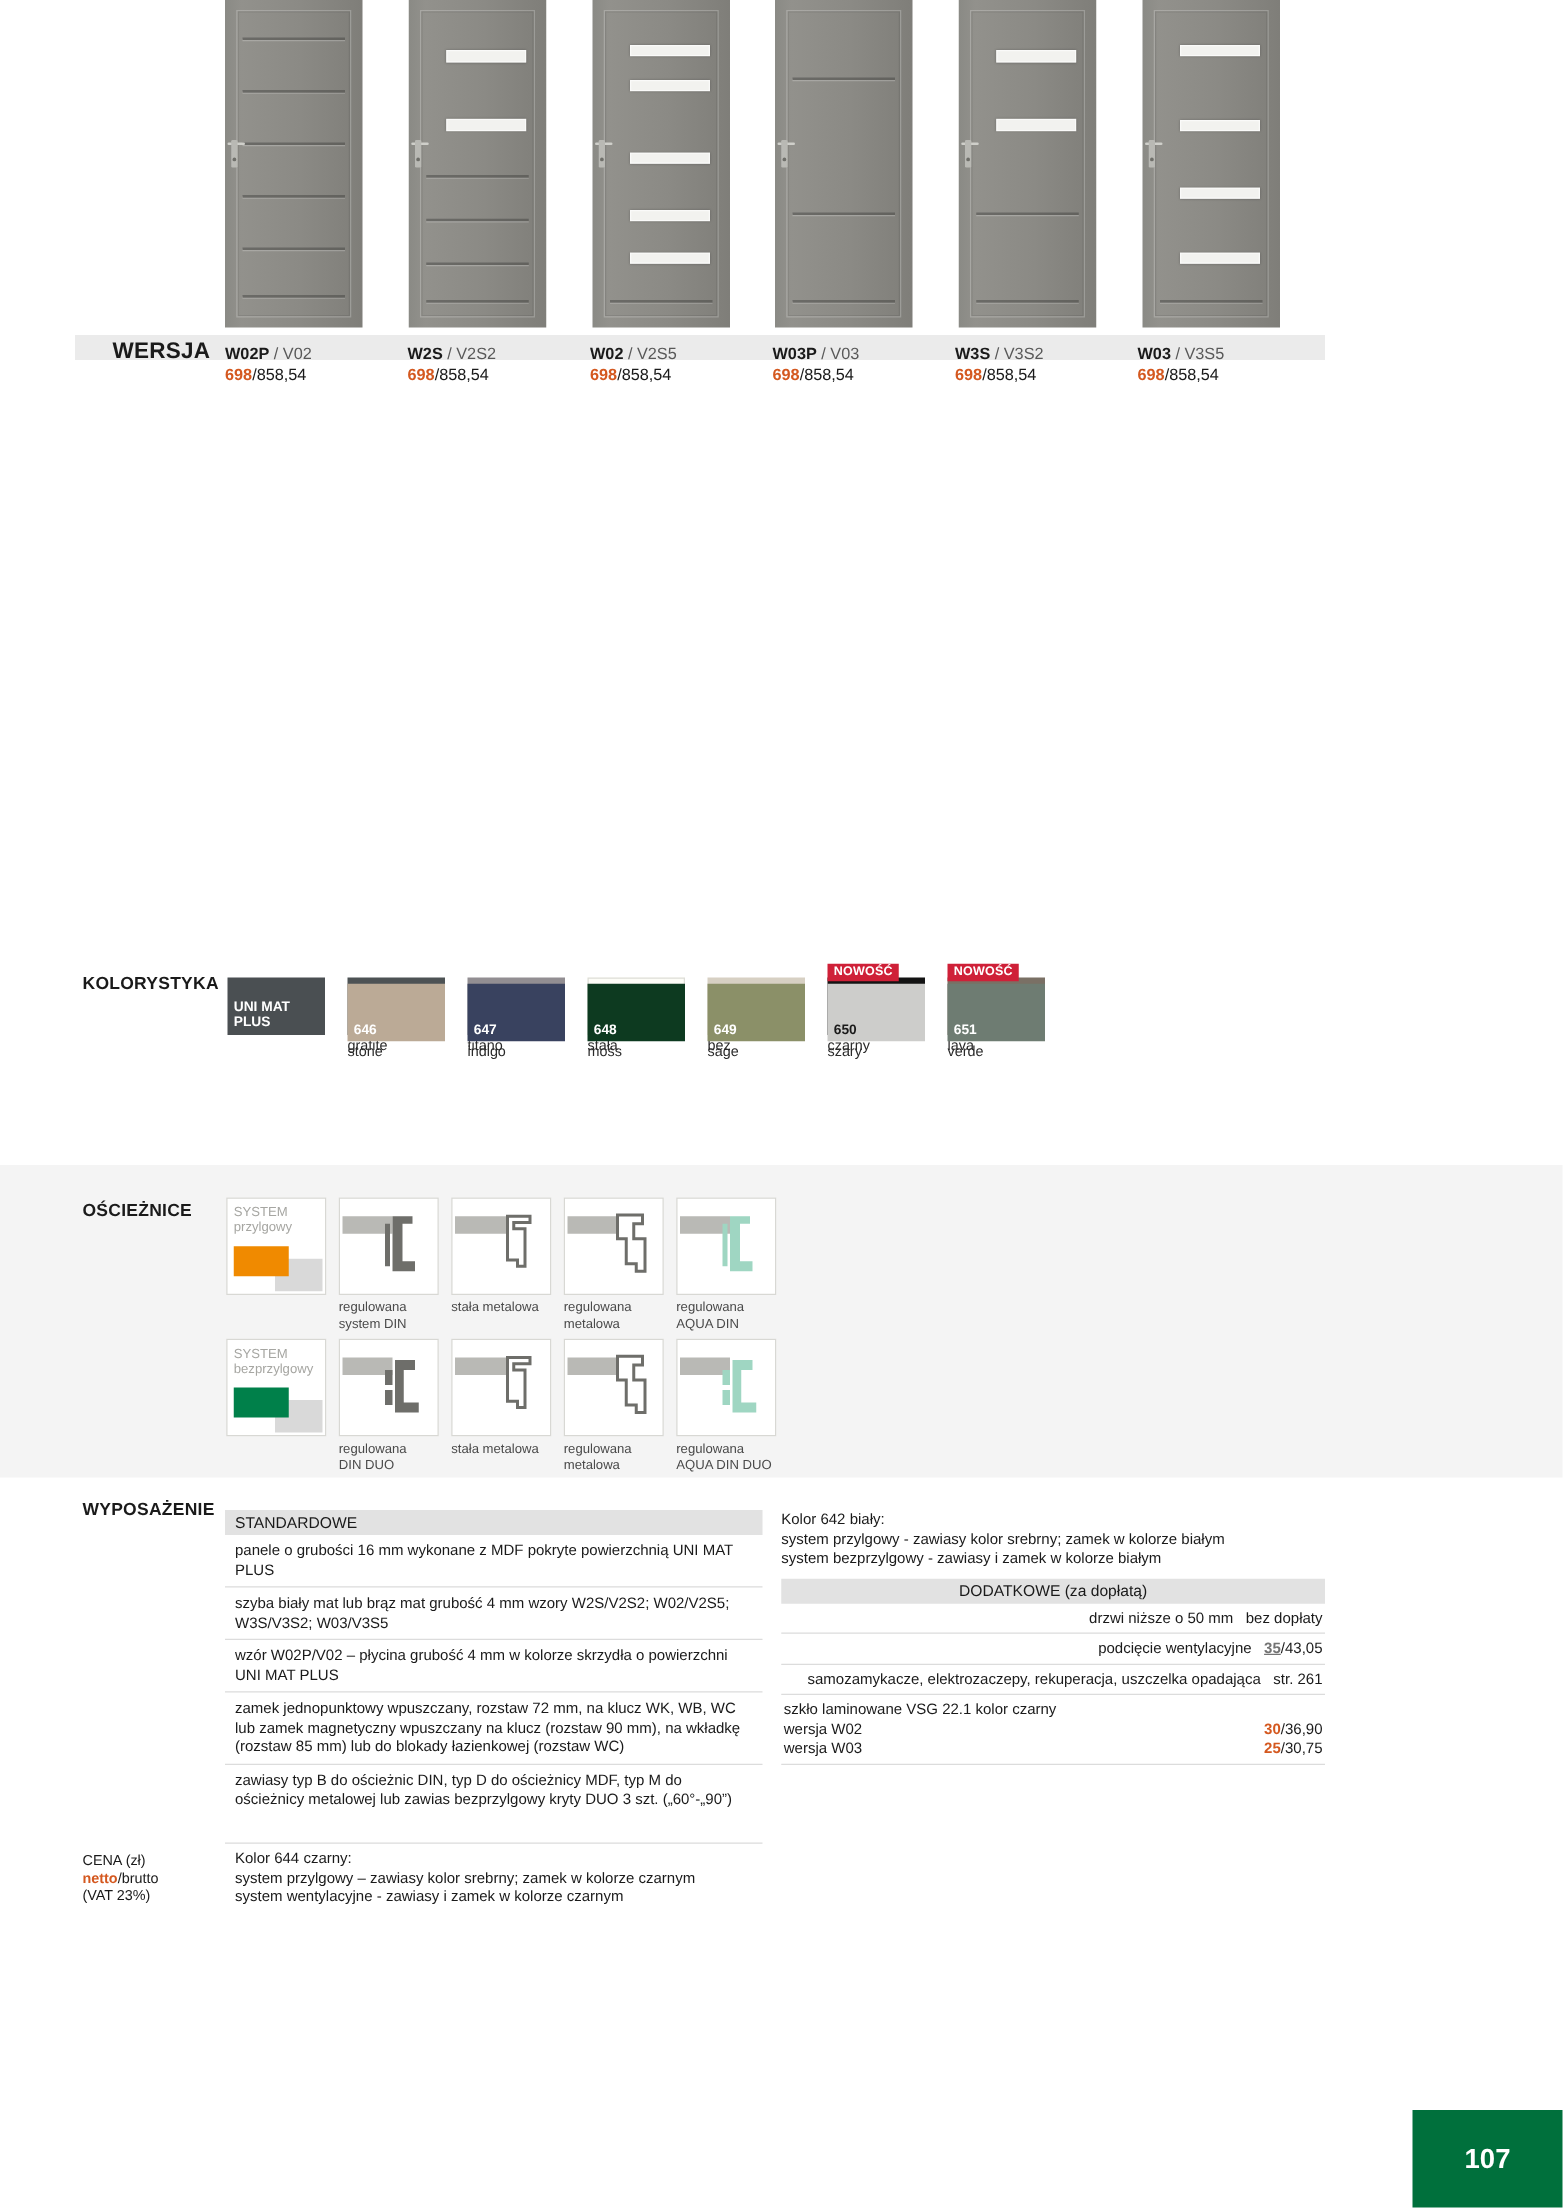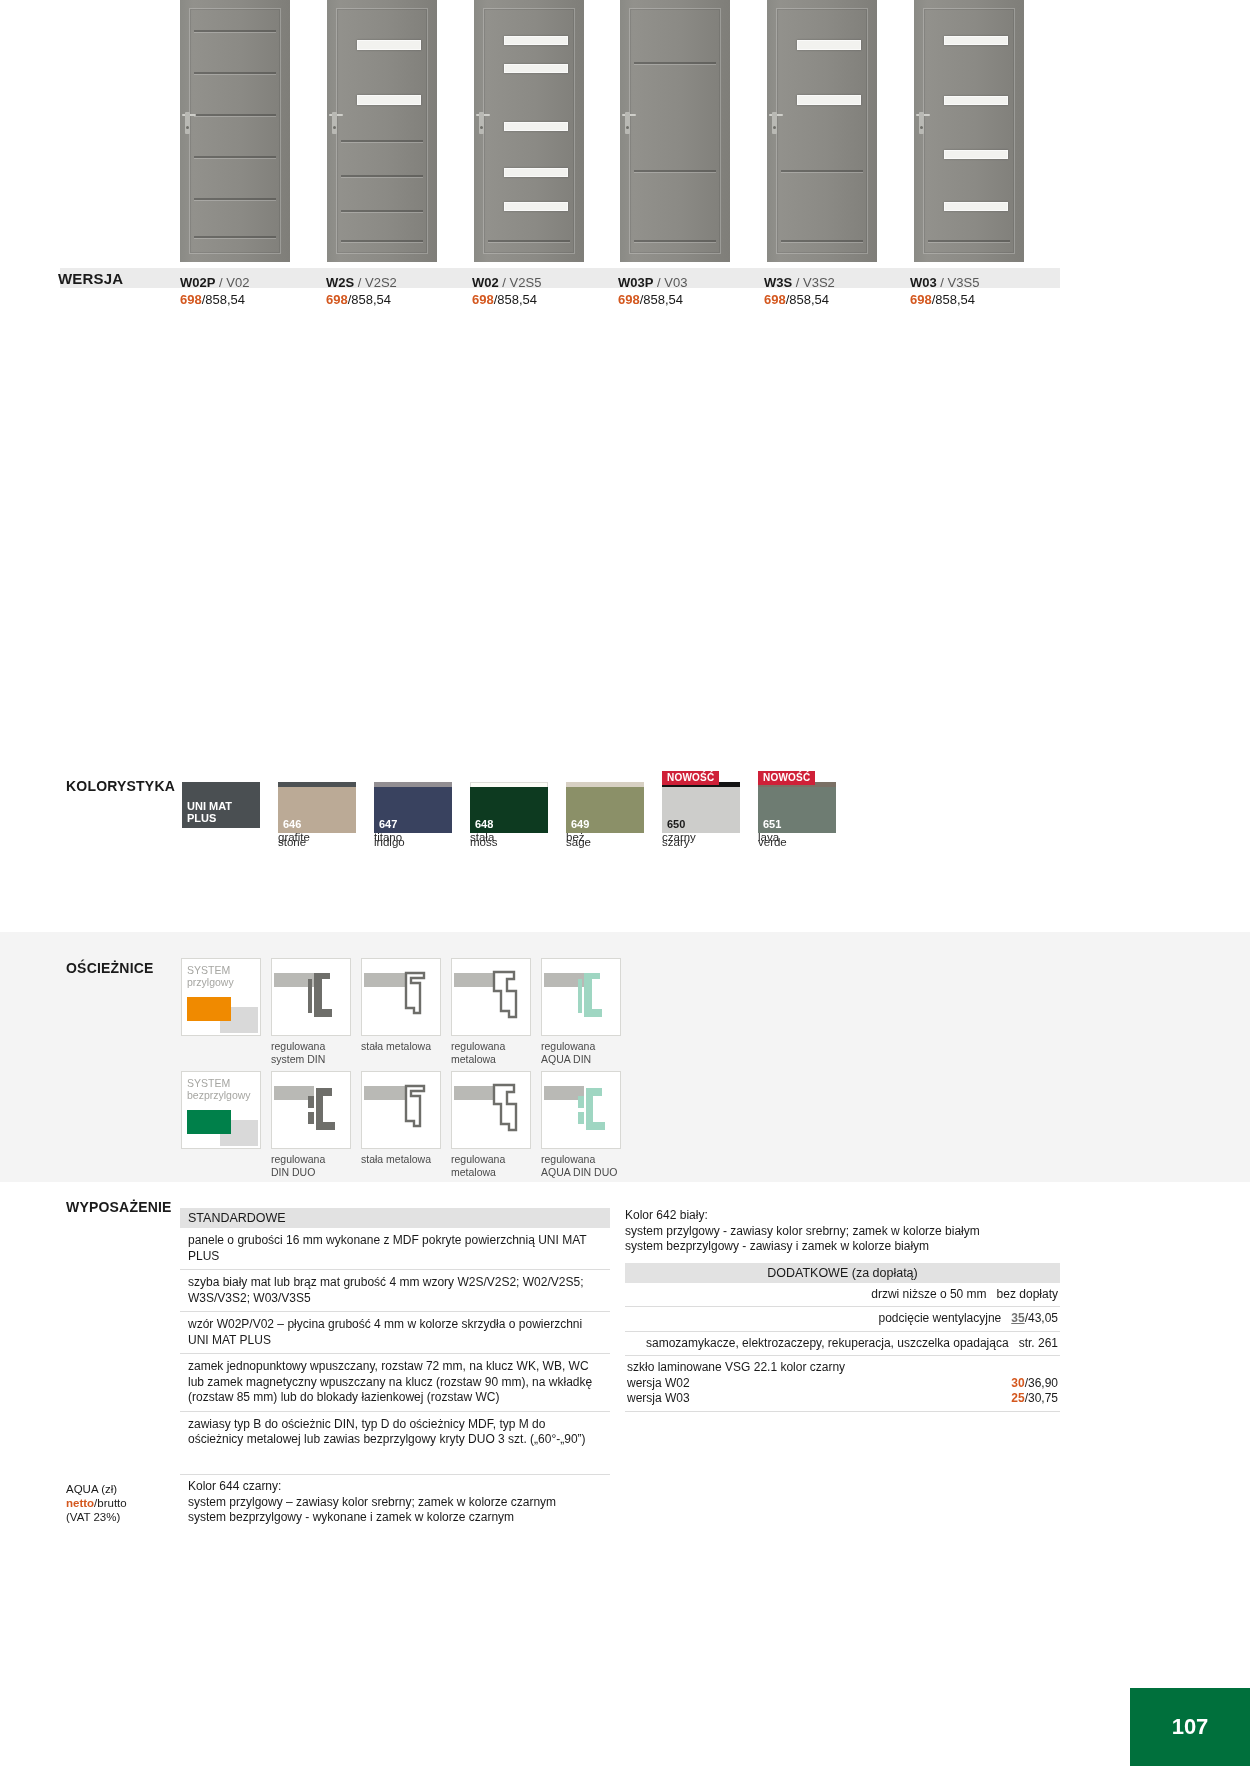--- a/index.html
+++ b/index.html
@@ -60,22 +60,22 @@
     background: #6f6f6a;
   }
 
   
   .wersja-band {
     position: absolute; left: 60px; top: 268px;
     width: 1000px; height: 20px;
     background: #ebebeb;
   }
   .wersja-label {
-    position: absolute; left: 58px; top: 270px;
-    font-size: 15px; font-weight: bold; letter-spacing: .2px;
+    position: absolute; left: 90px; top: 270px;
+    font-size: 18px; font-weight: bold; letter-spacing: .2px;
   }
   .wersja-cols {
     position: absolute; left: 180px; top: 274px;
     width: 880px;
     display: flex;
   }
   .wersja-col { width: 146px; }
   .wersja-name { font-size: 13px; line-height: 17px; white-space: nowrap; }
   .wersja-name b { font-weight: bold; color: #1a1a1a; }
   .wersja-name span { color: #585858; }
@@ -515,40 +515,40 @@
             <path d="M36 24 h6 v12 h-6 z M36 40 h6 v12 h-6 z" fill="#9fd6c2"></path>
           </svg></div>
         <div class="osc-cap">regulowana<br>AQUA DIN DUO</div>
       </div>
     </div>
 </div>
 
 <div class="wyp-title">WYPOSAŻENIE</div>
 
 <div class="cena-block">
-  <div>AQUA (zł)</div>
+  <div>CENA (zł)</div>
   <div><b>netto</b><span>/brutto</span></div>
   <div>(VAT 23%)</div>
 </div>
 
 <div class="wyp-left">
   <div class="sec-head">STANDARDOWE</div>
   <div id="wyp-items">
       <div class="wyp-item">panele o grubości 16 mm wykonane z MDF pokryte powierzchnią UNI MAT PLUS</div>
       <div class="wyp-item">szyba biały mat lub brąz mat grubość 4 mm wzory W2S/V2S2; W02/V2S5; W3S/V3S2; W03/V3S5</div>
       <div class="wyp-item">wzór W02P/V02 – płycina grubość 4 mm w kolorze skrzydła o powierzchni UNI MAT PLUS</div>
       <div class="wyp-item">zamek jednopunktowy wpuszczany, rozstaw 72 mm, na klucz WK, WB, WC lub zamek magnetyczny wpuszczany na klucz (rozstaw 90 mm), na wkładkę (rozstaw 85 mm) lub do blokady łazienkowej (rozstaw WC)</div>
       <div class="wyp-item">zawiasy typ B do ościeżnic DIN, typ D do ościeżnicy MDF, typ M do ościeżnicy metalowej lub zawias bezprzylgowy kryty DUO 3 szt. („60°-„90”)</div>
     </div>
 </div>
 
 <div class="kolor-note">
   <div>Kolor 644 czarny:</div>
   <div>system przylgowy – zawiasy kolor srebrny; zamek w kolorze czarnym</div>
-  <div>system bezprzylgowy - wykonane i zamek w kolorze czarnym</div>
+  <div>system wentylacyjne - zawiasy i zamek w kolorze czarnym</div>
 </div>
 
 <div class="wyp-right">
   <div class="right-note">
     <div>Kolor 642 biały:</div>
     <div>system przylgowy - zawiasy kolor srebrny; zamek w kolorze białym</div>
     <div>system bezprzylgowy - zawiasy i zamek w kolorze białym</div>
   </div>
   <div class="dod-head">DODATKOWE (za dopłatą)</div>
   <div id="dod-rows">

